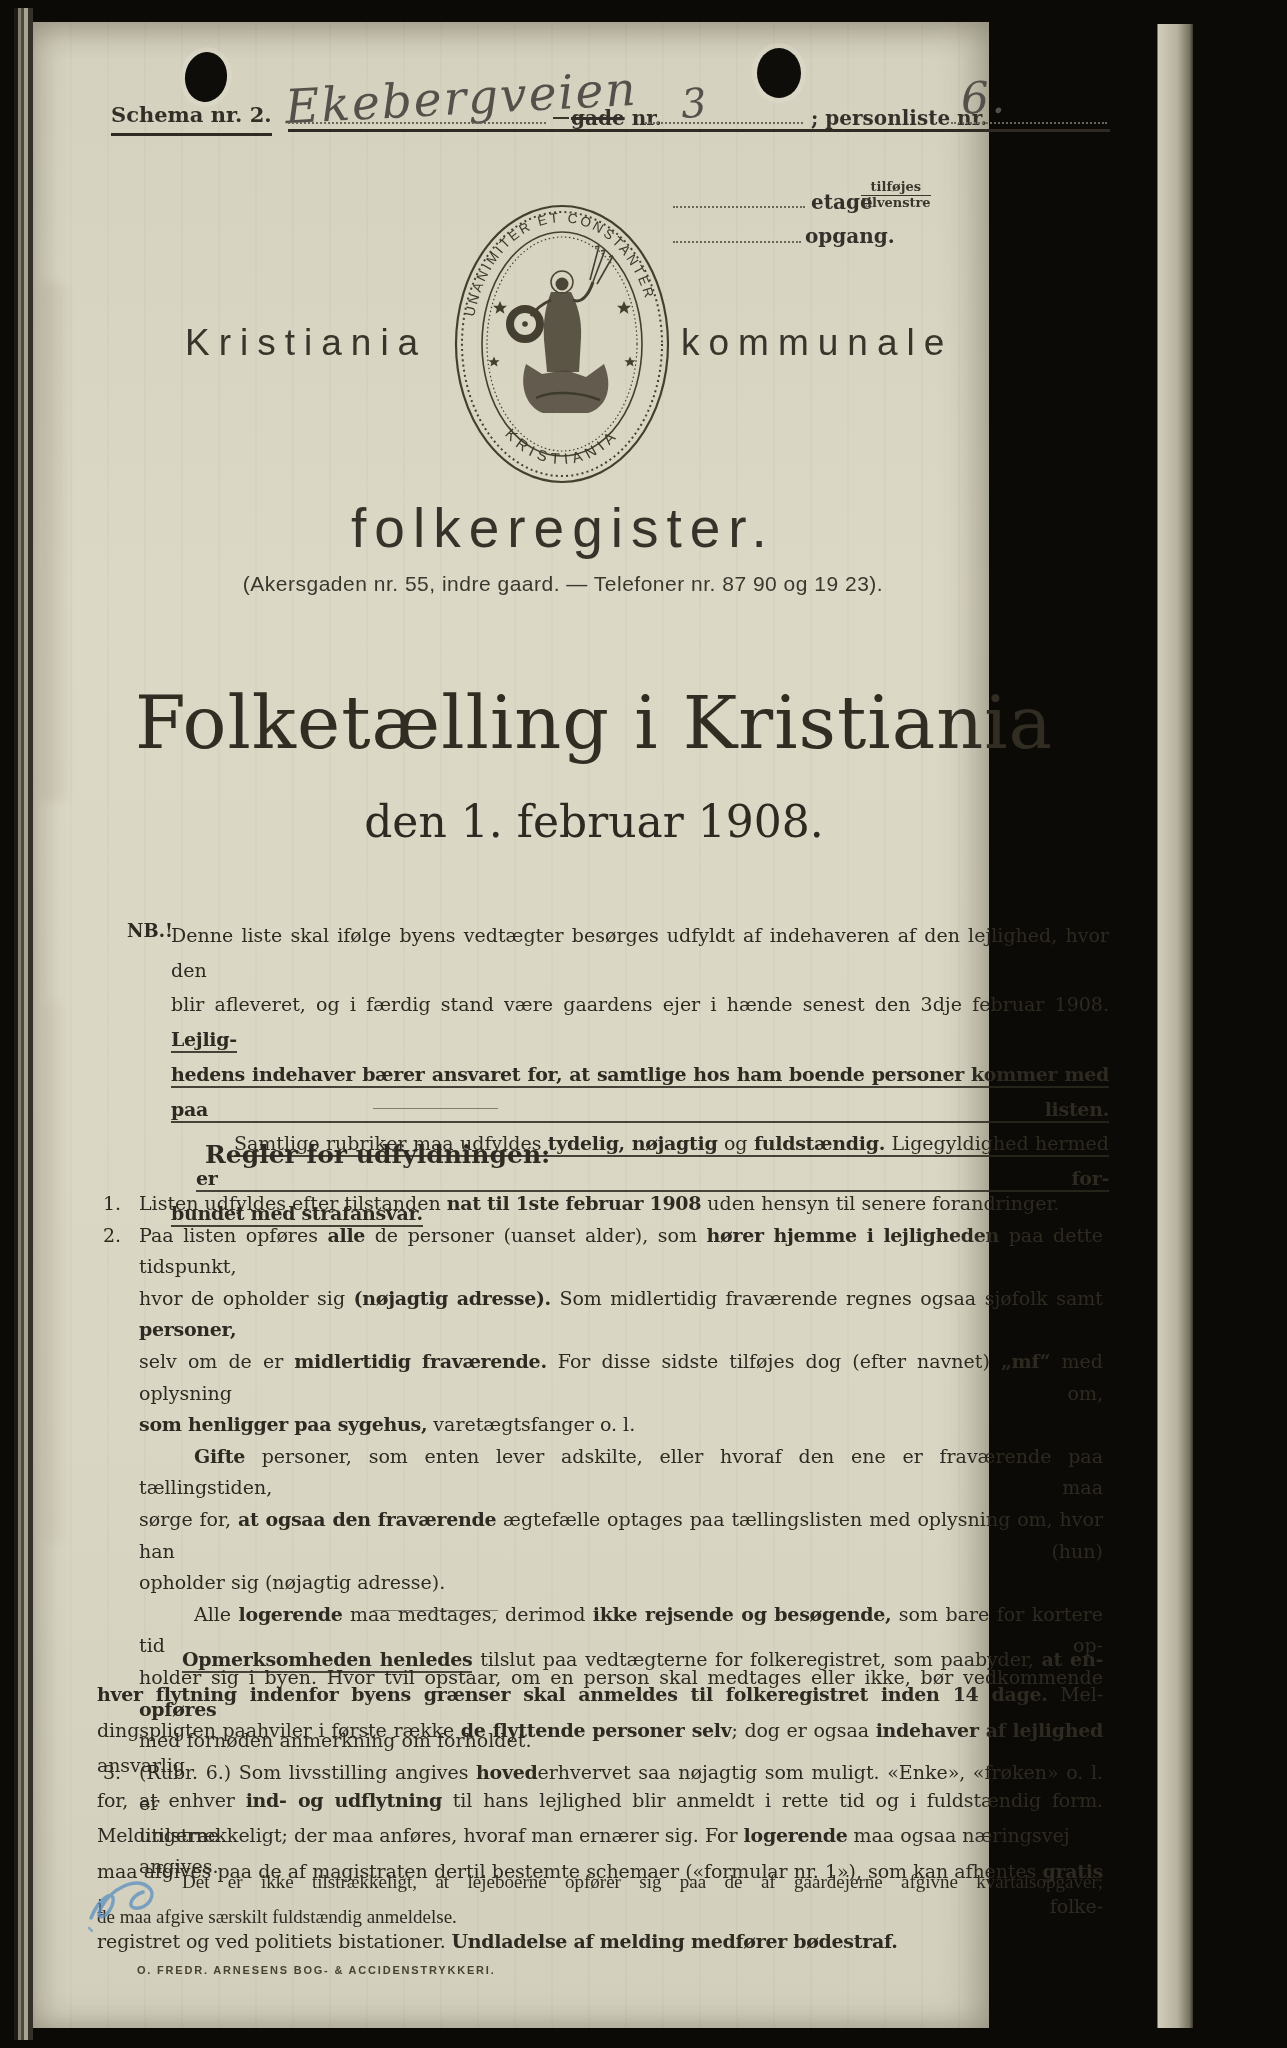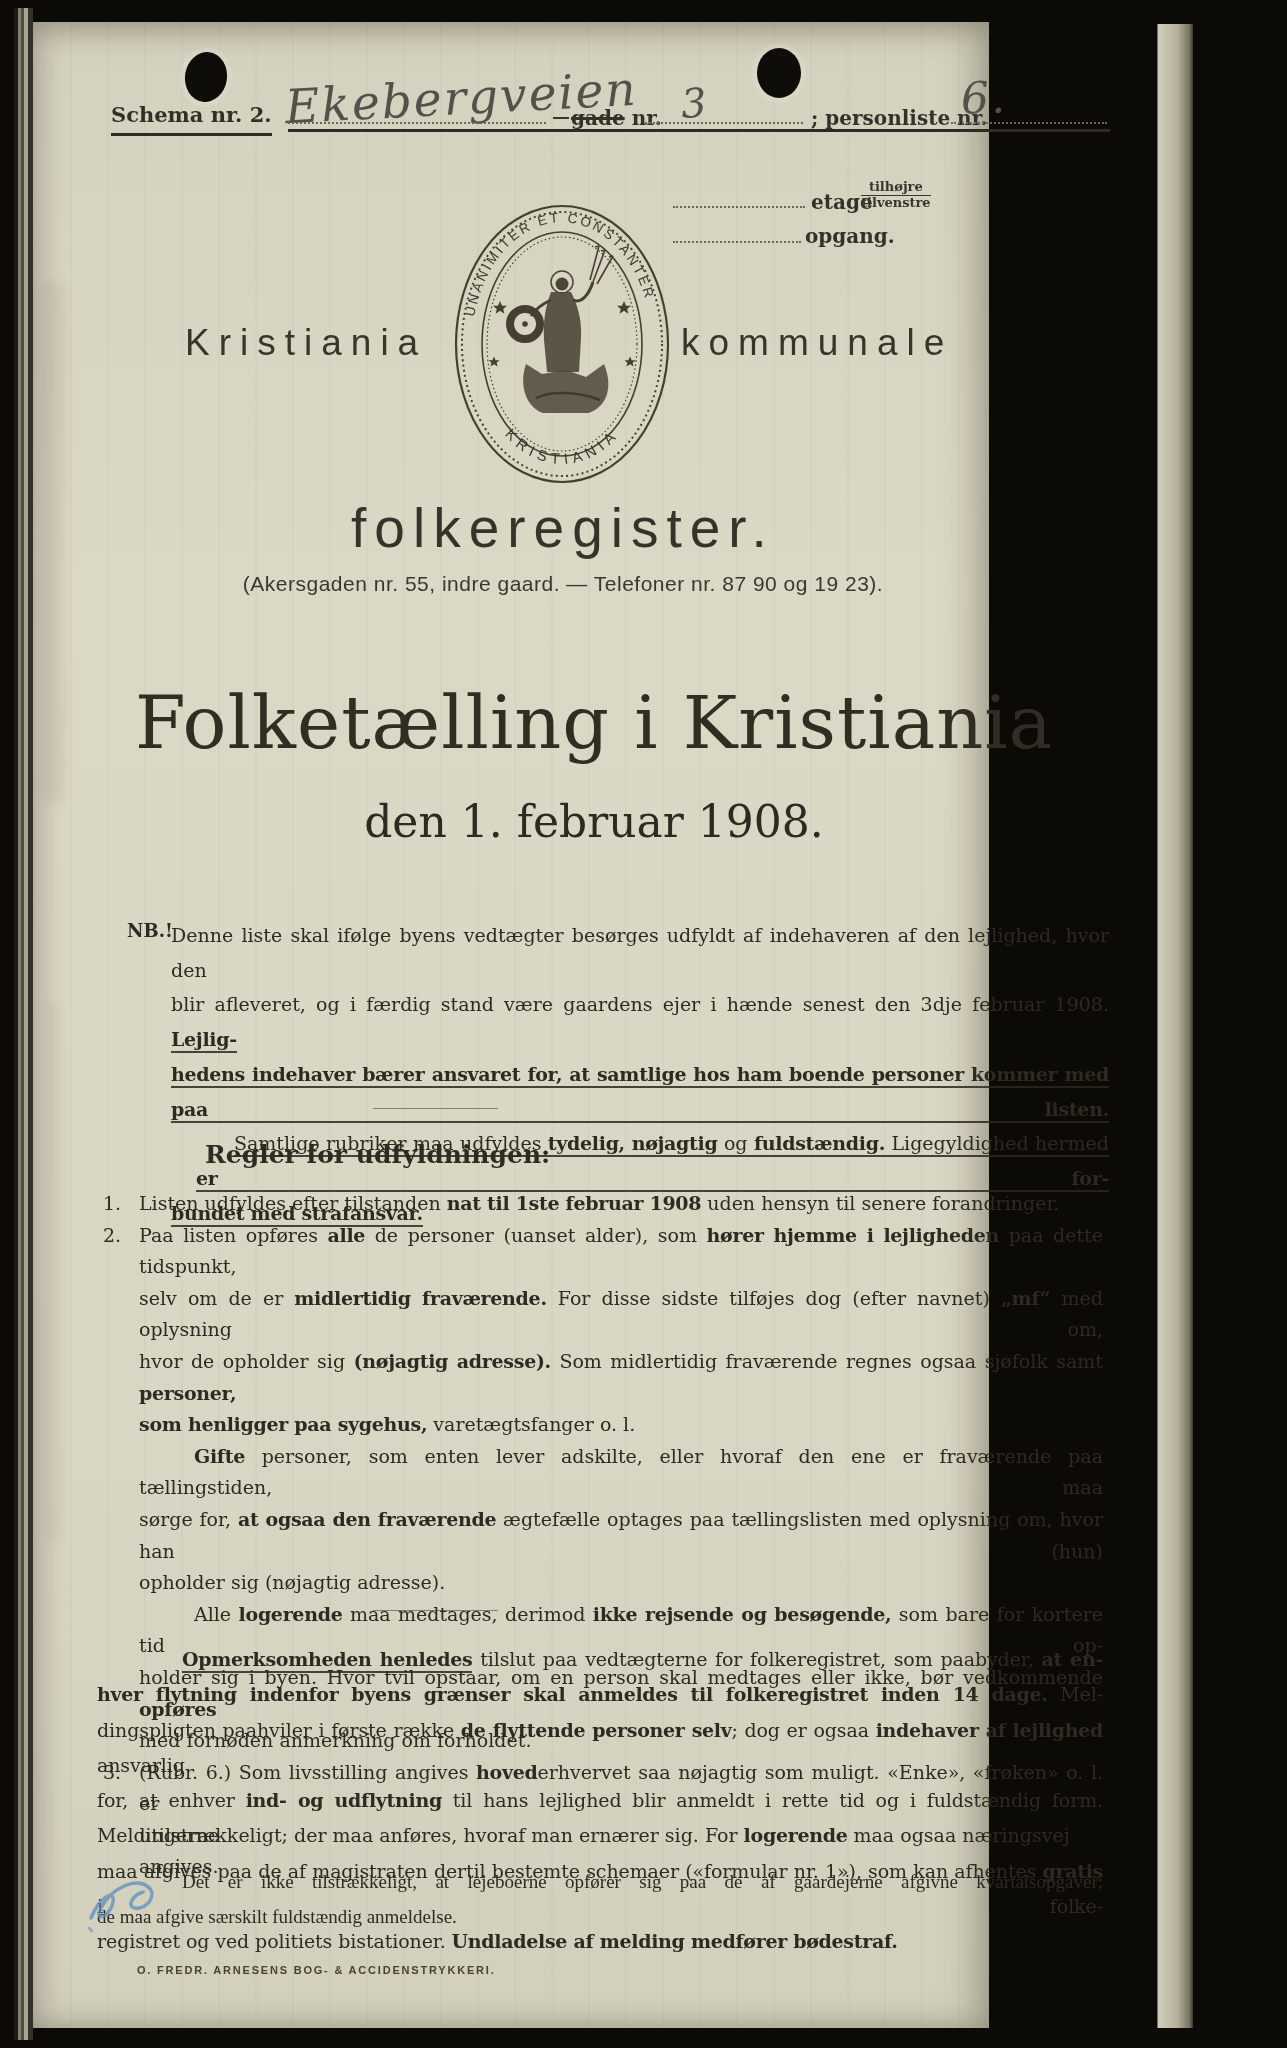--- a/index.html
+++ b/index.html
@@ -100,21 +100,21 @@
       <span class="hw hw-3">3</span>
       <span class="lbl personliste">;  personliste  nr.</span>
       <span class="hw hw-6">6.</span>
       <div class="rule-solid"></div>
       <div class="dotl d-seg1"></div>
       <div class="dotl d-seg2"></div>
       <div class="dotl d-seg3"></div>
       <div class="dotl etage-leader"></div>
       <span class="lbl etage-lbl">etage</span>
       <span class="frac">
-        <span class="over" style="display:block;">tilhøjre</span>
+        <span class="over" style="display:block;">tilføjes</span>
         <span style="display:block;">tilvenstre</span>
       </span>
       <div class="dotl opgang-leader"></div>
       <span class="lbl opgang-lbl">opgang.</span>
     </div>
 
     <span class="mast-word mast-left">Kristiania</span>
     <span class="mast-word mast-right">kommunale</span>
 
     <svg class="seal" viewBox="0 0 228 292">
@@ -181,22 +181,22 @@
       <div class="rule-item">
         <span class="rule-num">1.</span>
         <div class="rule-lines">
             <div class="tline"><span>Listen udfyldes efter tilstanden </span><span class="b">nat til 1ste februar 1908</span><span> uden hensyn til senere forandringer.</span></div>
           </div>
       </div>
       <div class="rule-item">
         <span class="rule-num">2.</span>
         <div class="rule-lines">
             <div class="tline just"><span>Paa listen opføres </span><span class="b">alle</span><span> de personer (uanset alder), som </span><span class="b">hører hjemme i lejligheden</span><span> paa dette tidspunkt,</span></div>
+            <div class="tline just"><span>hvor de opholder sig </span><span class="b">(nøjagtig adresse).</span><span>  Som midlertidig fraværende regnes ogsaa sjøfolk samt </span><span class="b">personer,</span></div>
             <div class="tline just"><span>selv om de er </span><span class="b">midlertidig fraværende.</span><span>  For disse sidste tilføjes dog (efter navnet) </span><span class="b">„mf“</span><span> med oplysning om,</span></div>
-            <div class="tline just"><span>hvor de opholder sig </span><span class="b">(nøjagtig adresse).</span><span>  Som midlertidig fraværende regnes ogsaa sjøfolk samt </span><span class="b">personer,</span></div>
             <div class="tline"><span class="b">som henligger paa sygehus,</span><span> varetægtsfanger o. l.</span></div>
             <div class="tline just" style="text-indent: 55px;"><span class="b">Gifte</span><span> personer, som enten lever adskilte, eller hvoraf den ene er fraværende paa tællingstiden, maa</span></div>
             <div class="tline just"><span>sørge for, </span><span class="b">at ogsaa den fraværende</span><span> ægtefælle optages paa tællingslisten med oplysning om, hvor han (hun)</span></div>
             <div class="tline"><span>opholder sig (nøjagtig adresse).</span></div>
             <div class="tline just" style="text-indent: 55px;"><span>Alle </span><span class="b">logerende</span><span> maa medtages, derimod </span><span class="b">ikke rejsende og besøgende,</span><span> som bare for kortere tid op-</span></div>
             <div class="tline just"><span>holder sig i byen.  Hvor tvil opstaar, om en person skal medtages eller ikke, bør vedkommende </span><span class="b">opføres</span></div>
             <div class="tline"><span>med fornøden anmerkning om forholdet.</span></div>
           </div>
       </div>
       <div class="rule-item">

